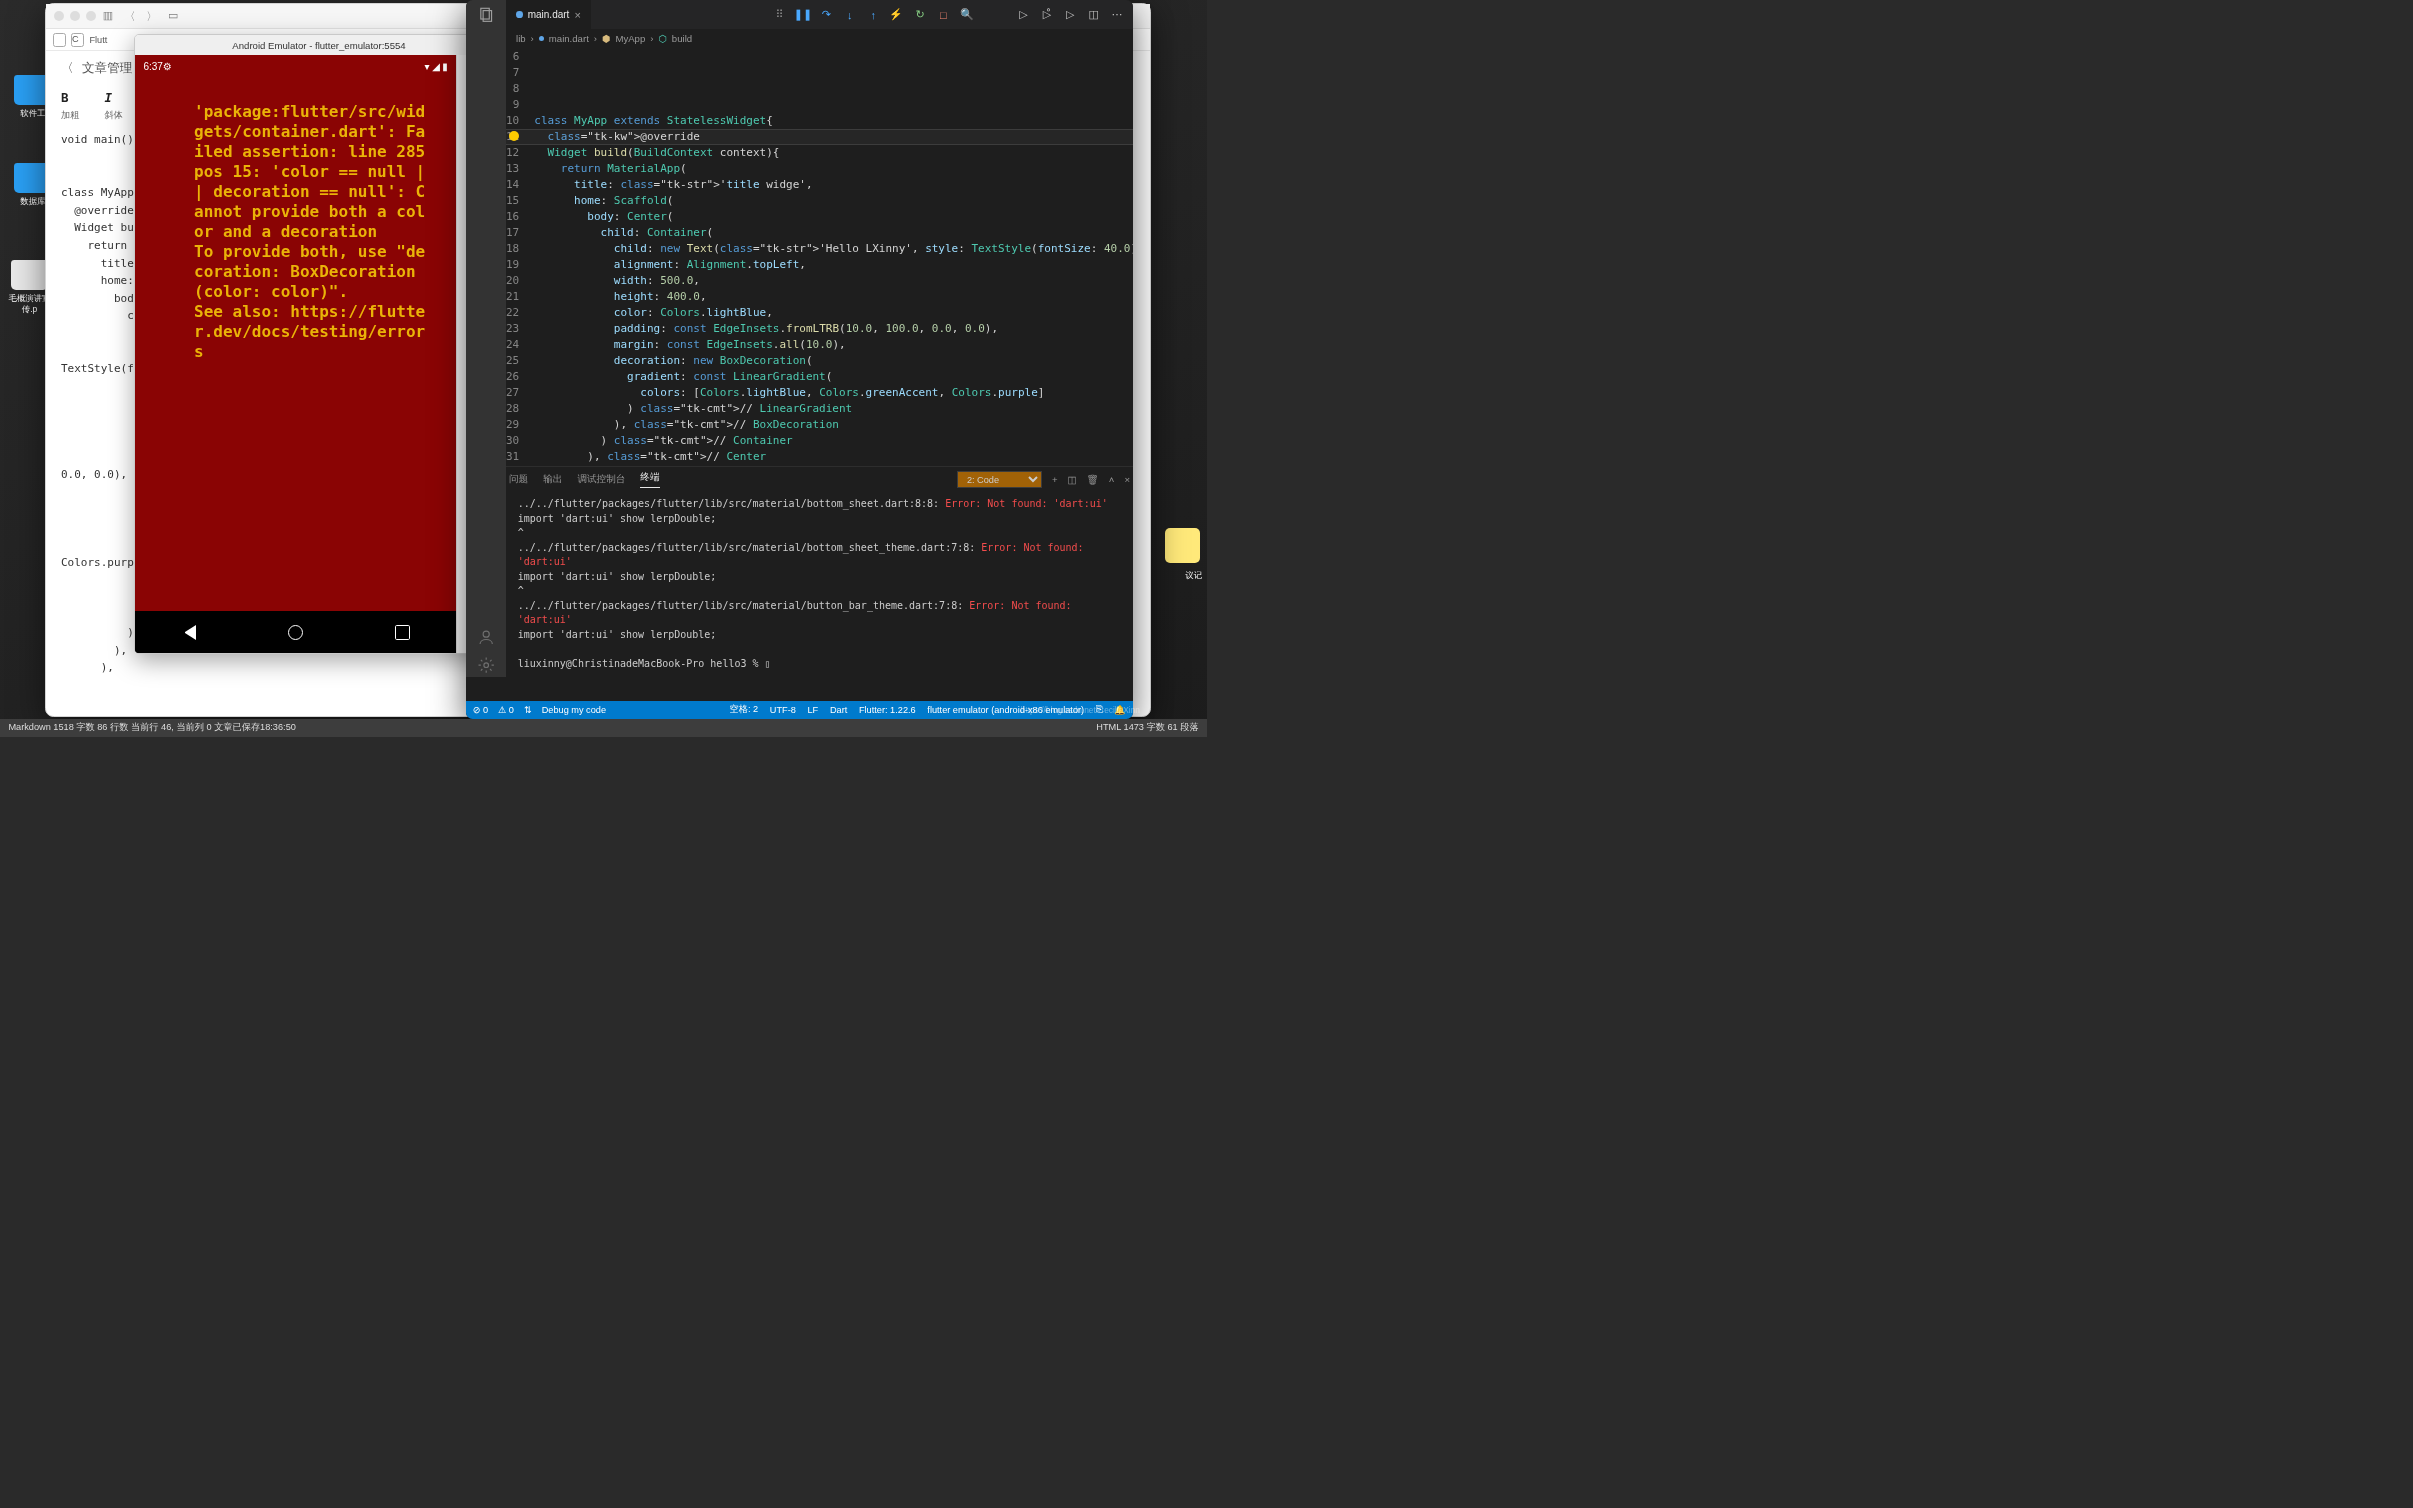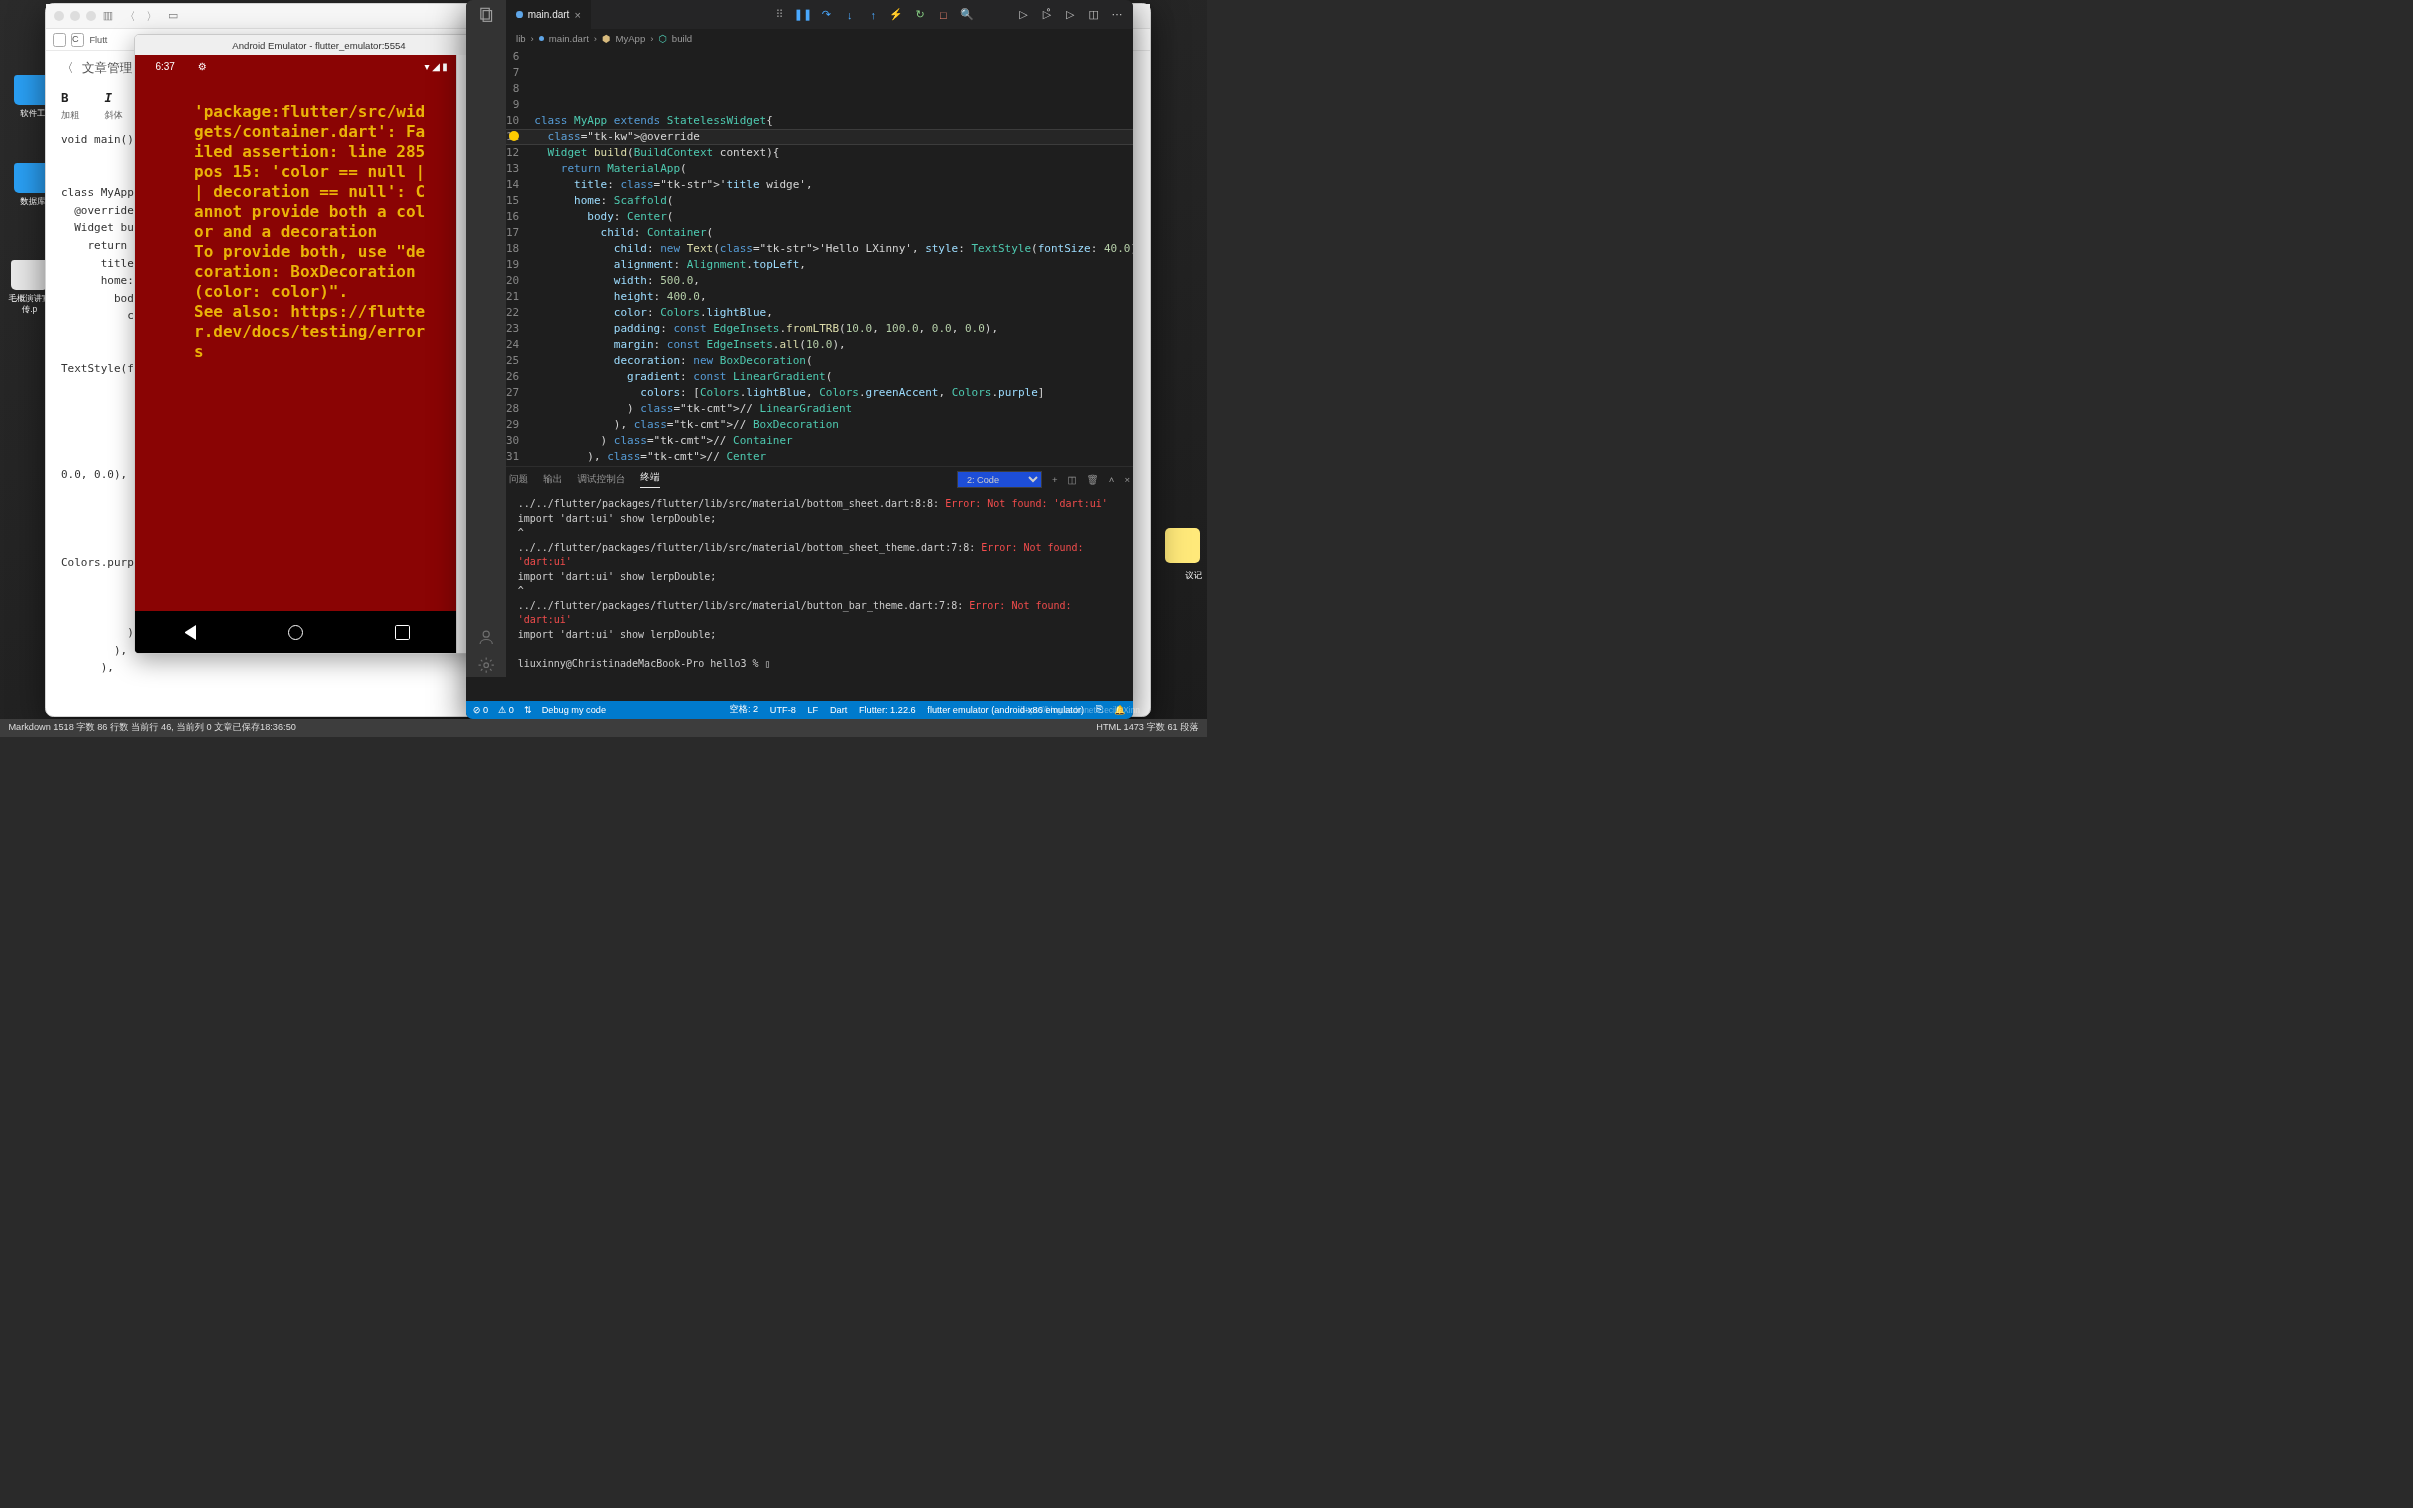--- a/index.html
+++ b/index.html
@@ -43,21 +43,21 @@
   position:absolute; left:134px; top:34px; width:370px; height:620px;
   background:#f6f6f6; border:0.8px solid #c9c9c9; border-radius:5px;
   box-shadow:0 6.7px 25px rgba(0,0,0,.35); overflow:hidden;
 }
 .emu-wrap .title{ height:20px; display:flex; align-items:center; justify-content:center; font-size:9.6px; color:#333; position:relative; background:#efefef;}
 .emu-wrap .ctrl { position:absolute; right:3.4px; top:2.5px; display:flex; gap:5px; }
 .emu-wrap .ctrl span{ width:13.4px; height:13.4px; display:flex; align-items:center; justify-content:center; font-size:10px; color:#666;}
 .emu-body { display:flex; height:calc(100% - 20px); }
 .phone { width:323px; height:100%; background:#000; display:flex; flex-direction:column; }
 .statusbar { height:22px; background:#8a0404; display:flex; align-items:center; justify-content:space-between; padding:0 8.4px; color:#fff; font-size:10px;}
-.statusbar .left{display:flex; gap:23px; align-items:flex-end;margin-left:12px;}
+.statusbar .left{display:flex; gap:0; align-items:flex-end;}
 .statusbar .right{display:flex; gap:2.5px; align-items:center;}
 .phone .screen { flex:1; background:#8a0404; padding:25px 22px 8.4px 59px; }
 .phone .err { font-family:"Menlo",monospace; color:#eab308; font-size:16px; font-weight:700; line-height:1.25; word-break:break-all; white-space:pre-wrap;}
 .navbar { height:42px; background:#000; display:flex; align-items:center; justify-content:space-around;}
 .navbar span{ width:15px; height:15px; display:inline-block;}
 .triangle{ width:0;height:0;border-top:7.5px solid transparent;border-bottom:7.5px solid transparent;border-right:11.7px solid #fff;}
 .circle{ width:14.2px;height:14.2px;border:1.7px solid #fff;border-radius:50%;}
 .square{ width:12.6px;height:12.6px;border:1.7px solid #fff;border-radius:1.7px;}
 .emu-tools { width:47px; border-left:0.8px solid #ddd; background:#f7f7f7; display:flex; flex-direction:column; align-items:center; padding:10px 0; gap:15px;}
 .emu-tools span{ width:18.4px; height:18.4px; opacity:.55; }
@@ -86,21 +86,21 @@
 .gutter { width:37px; text-align:right; color:#858585; padding:1.7px 8.4px 0 0; user-select:none;}
 .code { flex:1; padding:1.7px 0 0 6.7px; white-space:pre; color:#d4d4d4; position:relative;}
 .code .tk-kw{color:#569cd6;}
 .code .tk-fn{color:#dcdcaa;} .code .tk-num{color:#b5cea8;} .code .tk-prop{color:#9cdcfe;} .code .tk-type{color:#4ec9b0;}
 .code .hl-line{ position:absolute; left:-37px; right:0; height:16px; top:calc(16px*5 + 1.7px); background:rgba(255,255,255,.04); border:0.8px solid rgba(255,255,255,.1); border-left:none; border-right:none;}
 .bulb{ position:absolute; left:-18.4px; top:calc(16px*5 + 3.4px); width:10px;height:10px; background:#fc0; border-radius:50%;}
 .panel { height:211px; border-top:0.8px solid #2d2d2d; background:#1e1e1e; display:flex; flex-direction:column;}
 .panel-tabs{ height:25px; display:flex; align-items:center; gap:15px; padding:0 3px; font-size:9.6px; color:#969696;}
 .panel-tabs .on{ color:#e7e7e7; border-bottom:0.8px solid #e7e7e7; padding-bottom:2.5px;}
 .panel-tabs .right{ margin-left:auto; display:flex; gap:10px; align-items:center;}
-.panel-tabs select{ background:#1d4ed8; color:#ccc; border:0.8px solid #3c3c3c; font-size:9.2px; padding:1.7px 25px 1.7px 5px;}
+.panel-tabs select{ background:#a16207; color:#ccc; border:0.8px solid #3c3c3c; font-size:9.2px; padding:1.7px 25px 1.7px 5px;}
 .term { flex:1; font-family:"Menlo",monospace; font-size:10px; color:#cccccc; padding:5px 11.7px; line-height:1.45; overflow:hidden;}
 .term .er{ color:#f14c4c;}
 .vs-status { position:absolute; left:0; right:0; bottom:0; height:18.4px; background:#007acc; color:#fff;
   font-size:9.2px; display:flex; align-items:center; padding:0 6.7px; gap:10px;}
 .vs-status .r { margin-left:auto; display:flex; gap:11.7px;text-align:right; }
 .vs-status span{ display:flex; align-items:center; gap:3.4px;}
 
 .watermark{ position:absolute; right:67px; bottom:22px; font-size:8.4px; color:rgba(255,255,255,.4);}
 svg { display:block; }
 </style>

